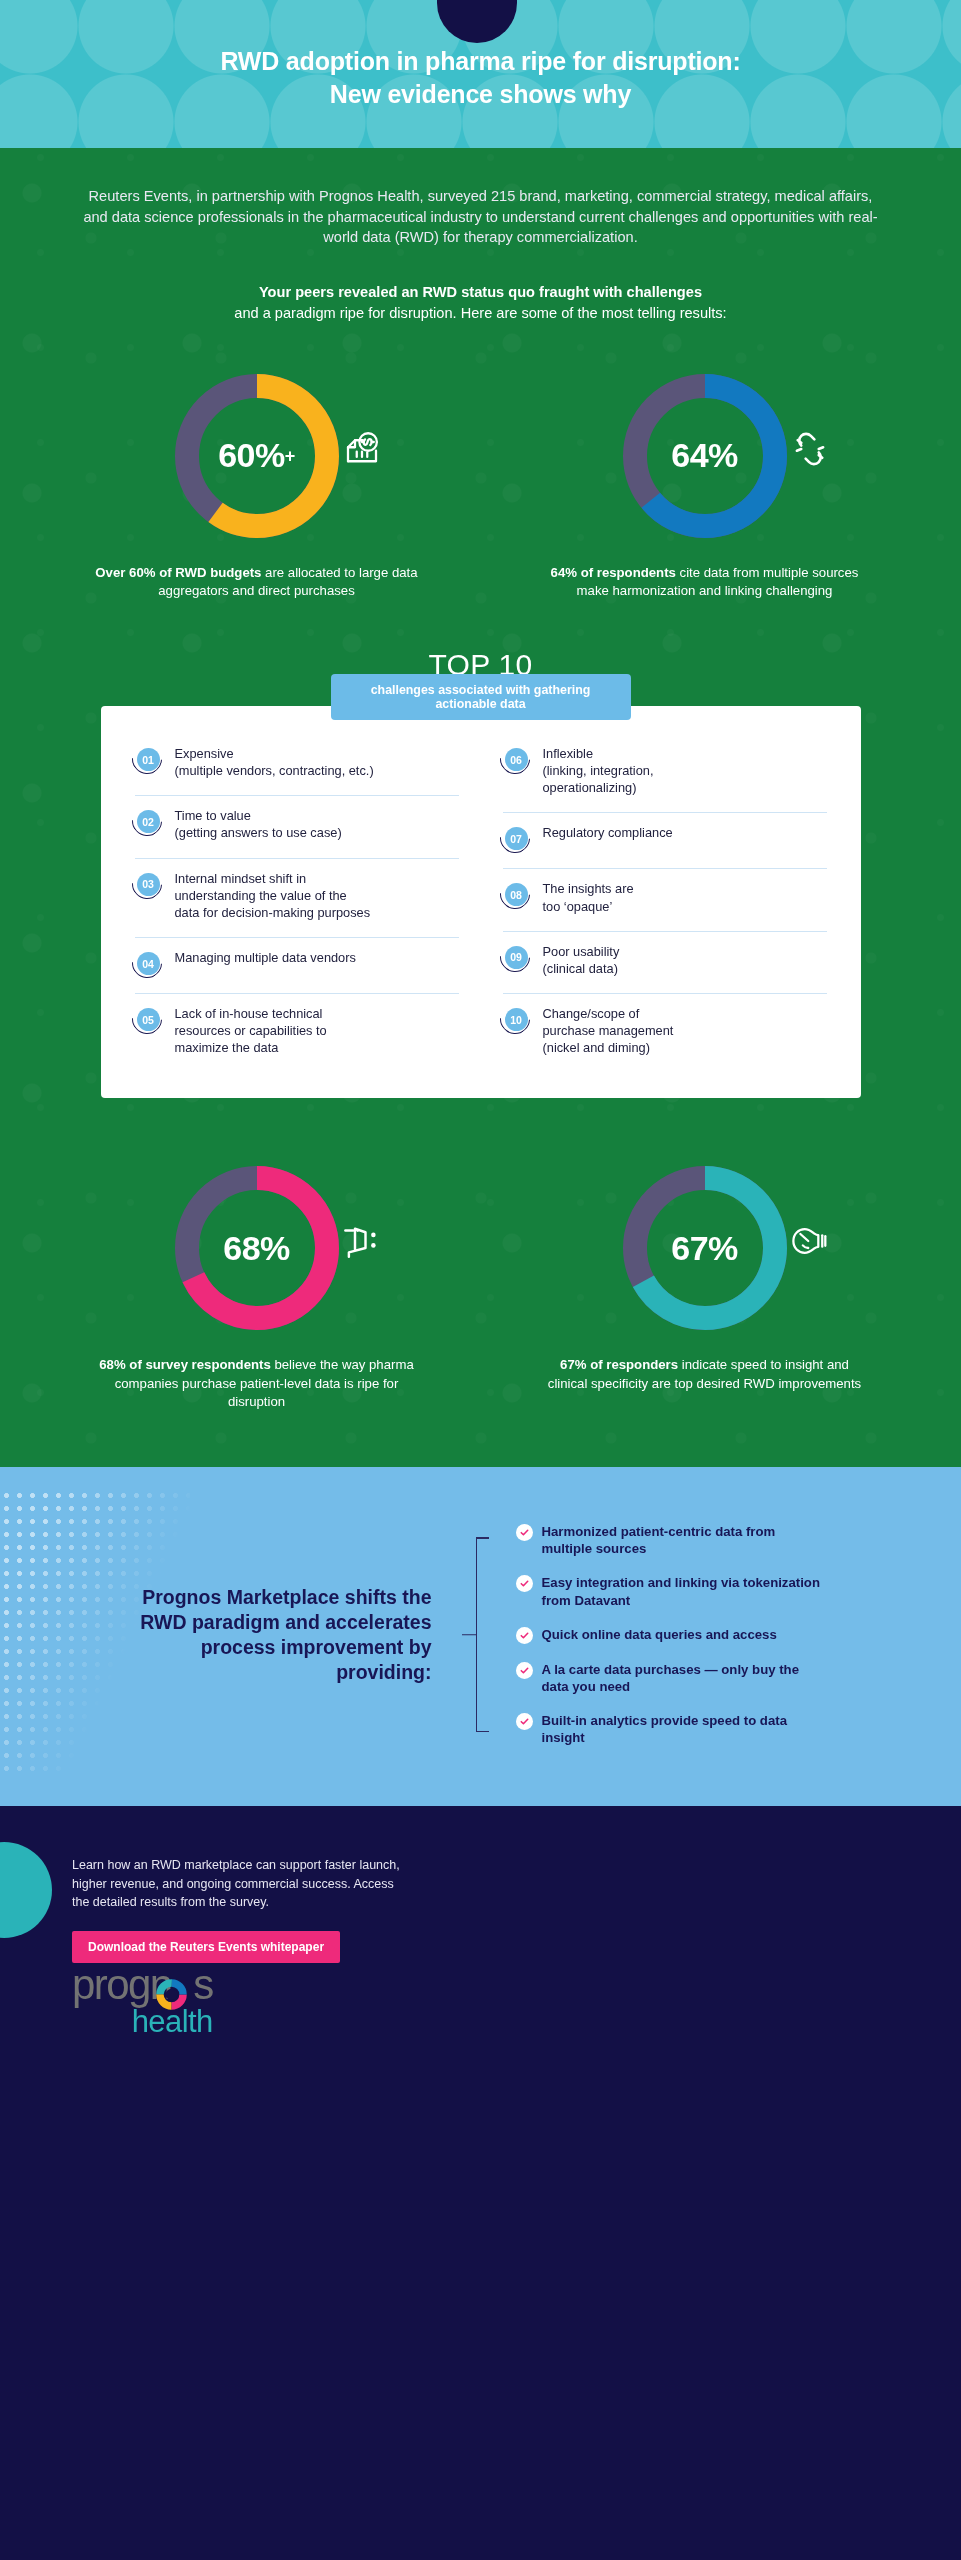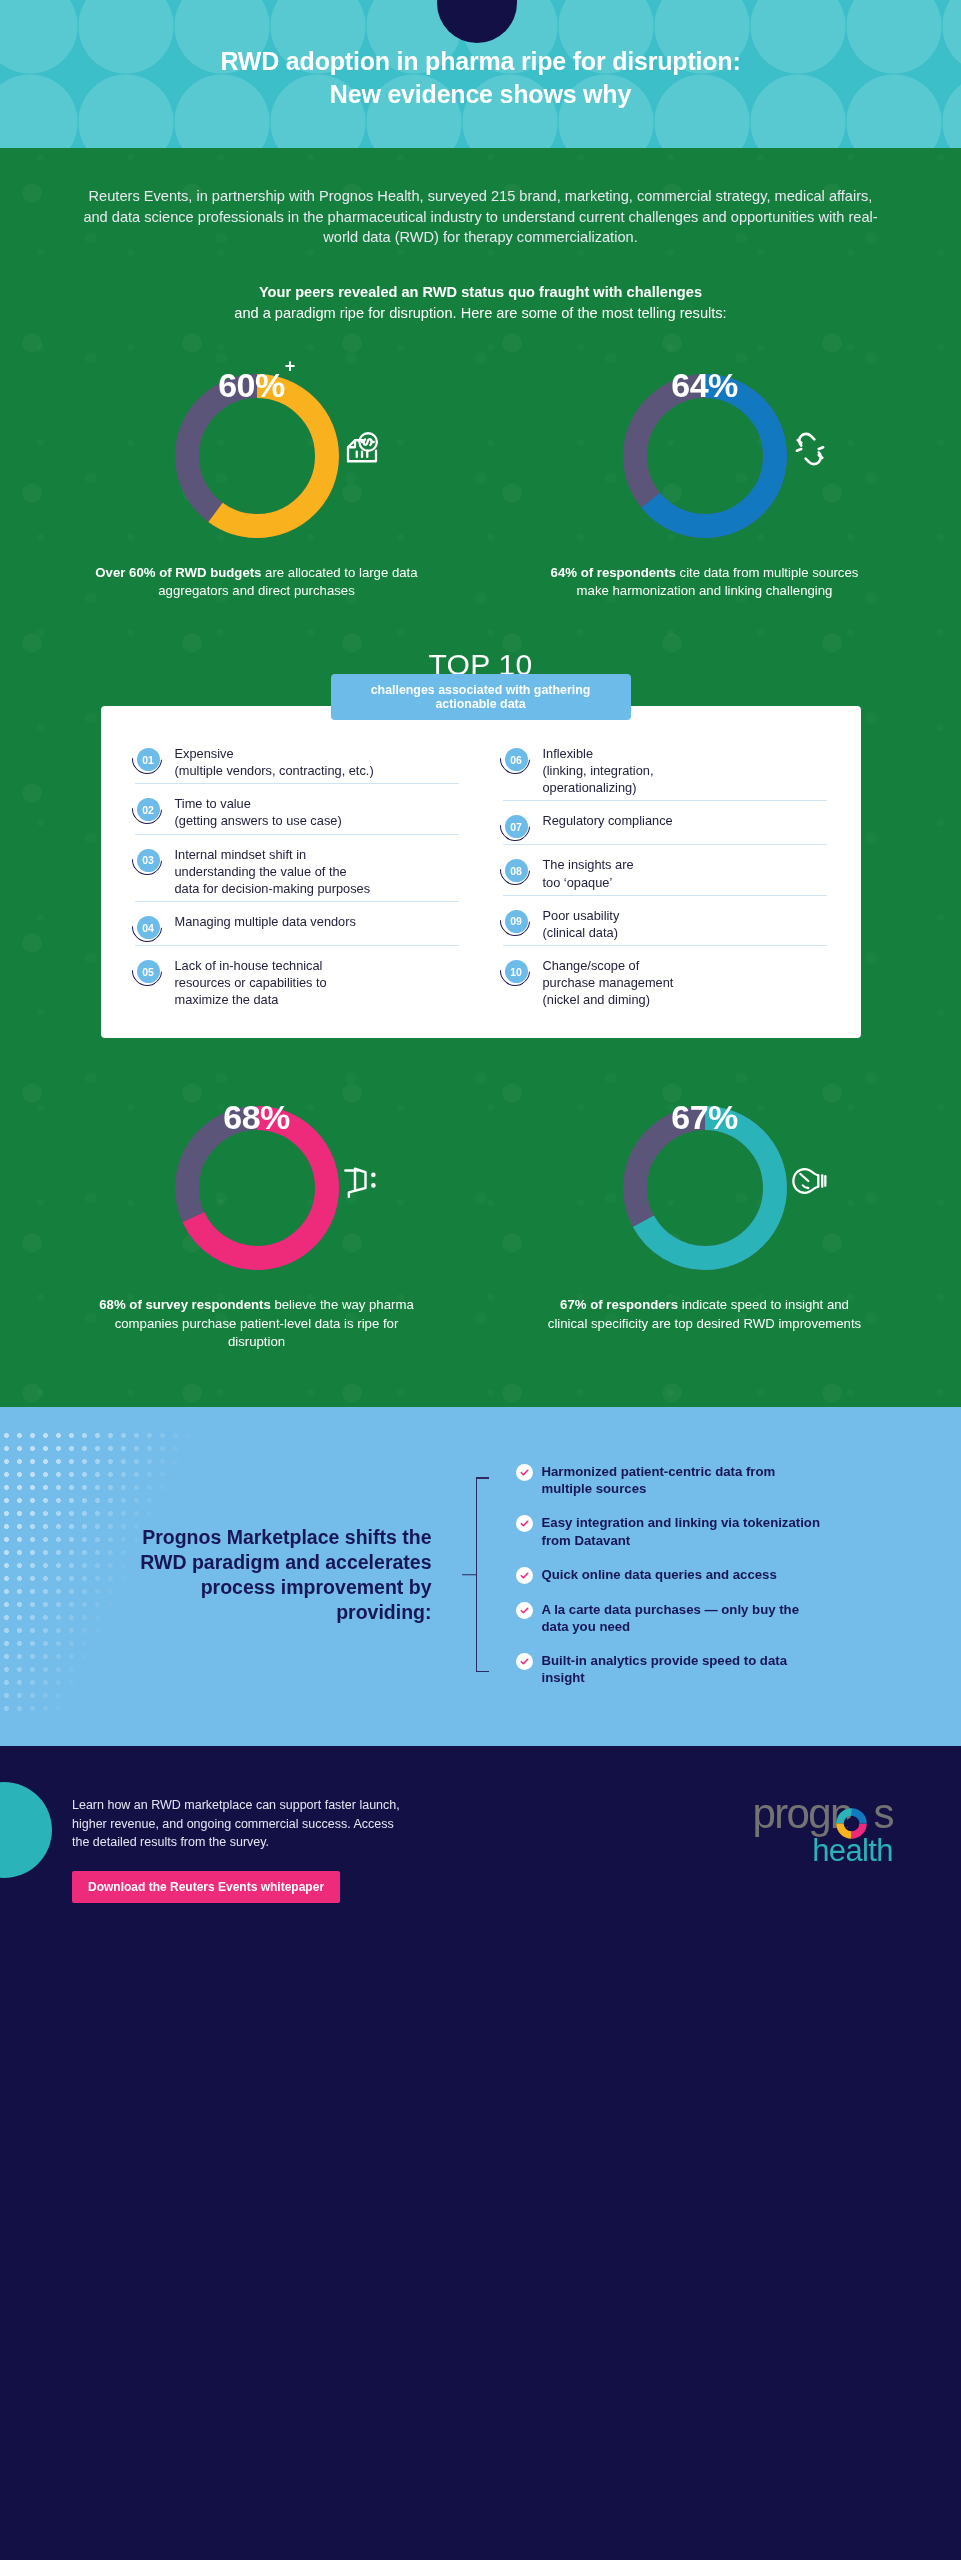--- a/index.html
+++ b/index.html
@@ -107,20 +107,21 @@
     position: relative;
     width: 180px;
     height: 180px;
     margin: 0 auto;
   }
   .donut-wrap svg { display:block; width:180px; height:180px; transform: rotate(-90deg); }
   .donut-center {
     position: absolute;
     inset: 0;
     display: flex;
+    align-items: center;
     justify-content: center;
     color: #ffffff;
     font-size: 34px;
     font-weight: bold;
     letter-spacing: -0.5px;
   }
   .donut-center .sup { font-size: 18px; vertical-align: super; line-height: 0; }
   .donut-icon {
     position: absolute;
     right: -36px;
@@ -173,21 +174,21 @@
     border-radius: 4px;
     padding: 28px 34px 26px 34px;
     display: flex;
     gap: 44px;
   }
   .t10-col { flex: 1; }
   .t10-item {
     display: flex;
     align-items: flex-start;
     gap: 13px;
-    padding: 11px 0 4px 0;
+    padding: 11px 0 16px 0;
     border-bottom: 1px solid #cfe4f5;
   }
   .t10-item:last-child { border-bottom: none; }
   .t10-badge {
     position: relative;
     flex: 0 0 27px;
     width: 27px;
     height: 27px;
     margin-top: 1px;
   }
@@ -326,20 +327,21 @@
     border-radius: 50%;
     background: #2ab3b8;
   }
   .footer-inner {
     position: relative;
     z-index: 2;
     display: flex;
     align-items: flex-start;
     justify-content: space-between;
     padding: 0 68px 0 72px;
+    flex-direction: column;
   }
   .footer-text {
     color: #e7e6f2;
     font-size: 12.5px;
     line-height: 1.48;
     width: 340px;
     padding-top: 4px;
   }
   .footer-btn {
     display: inline-block;

